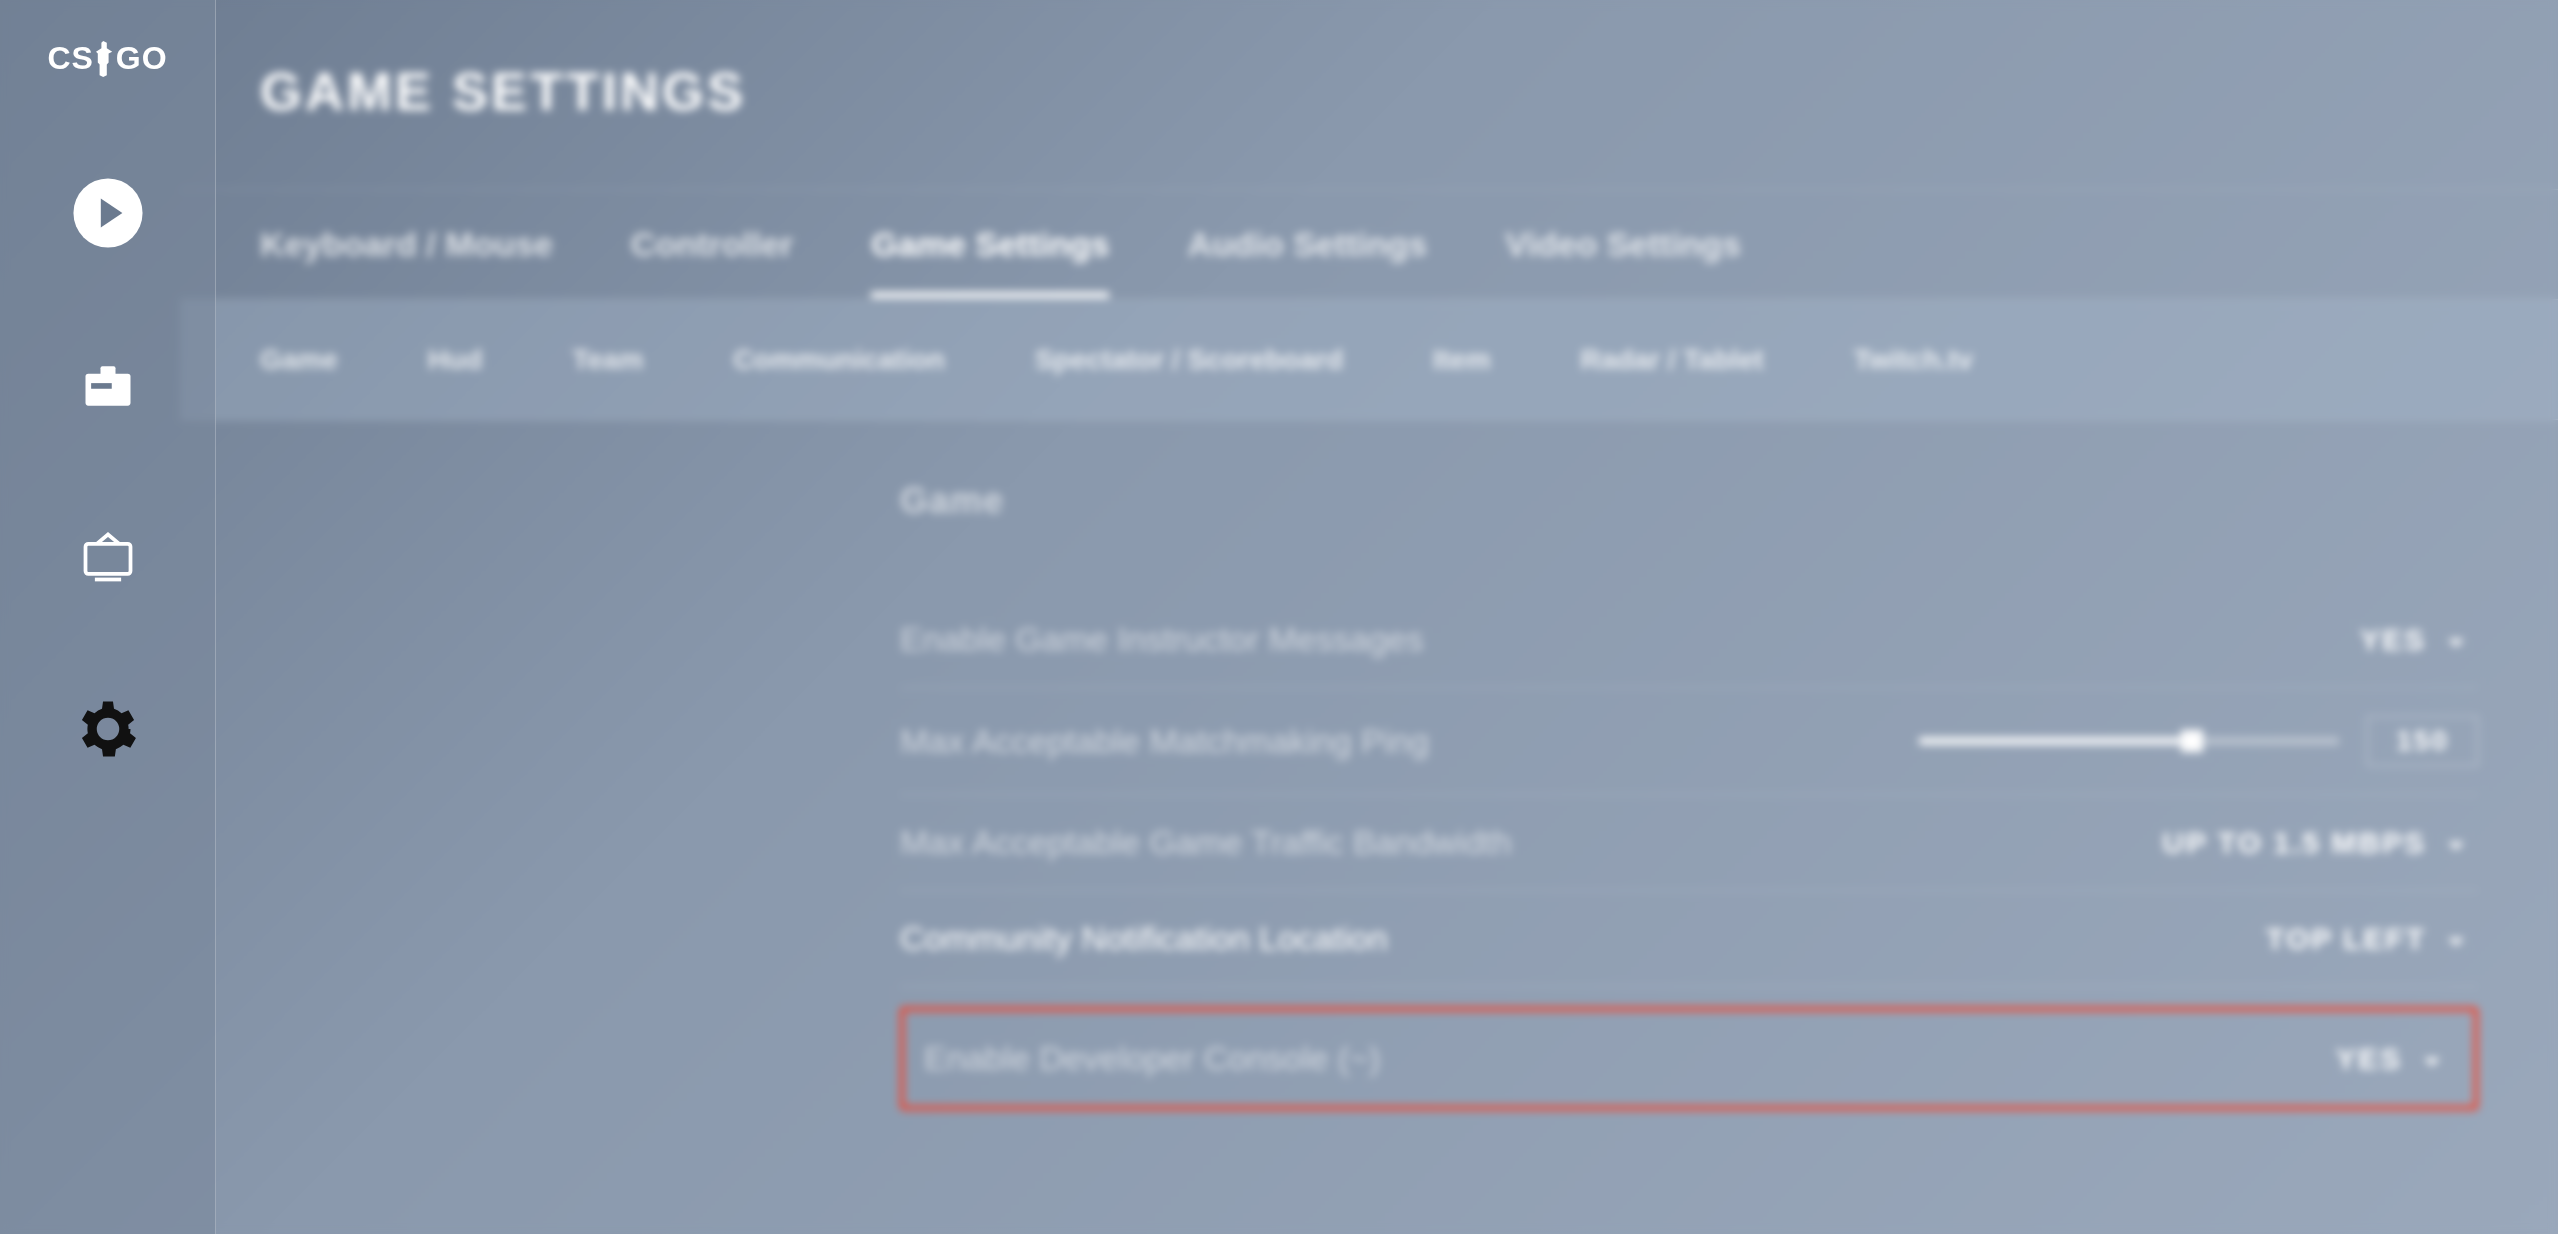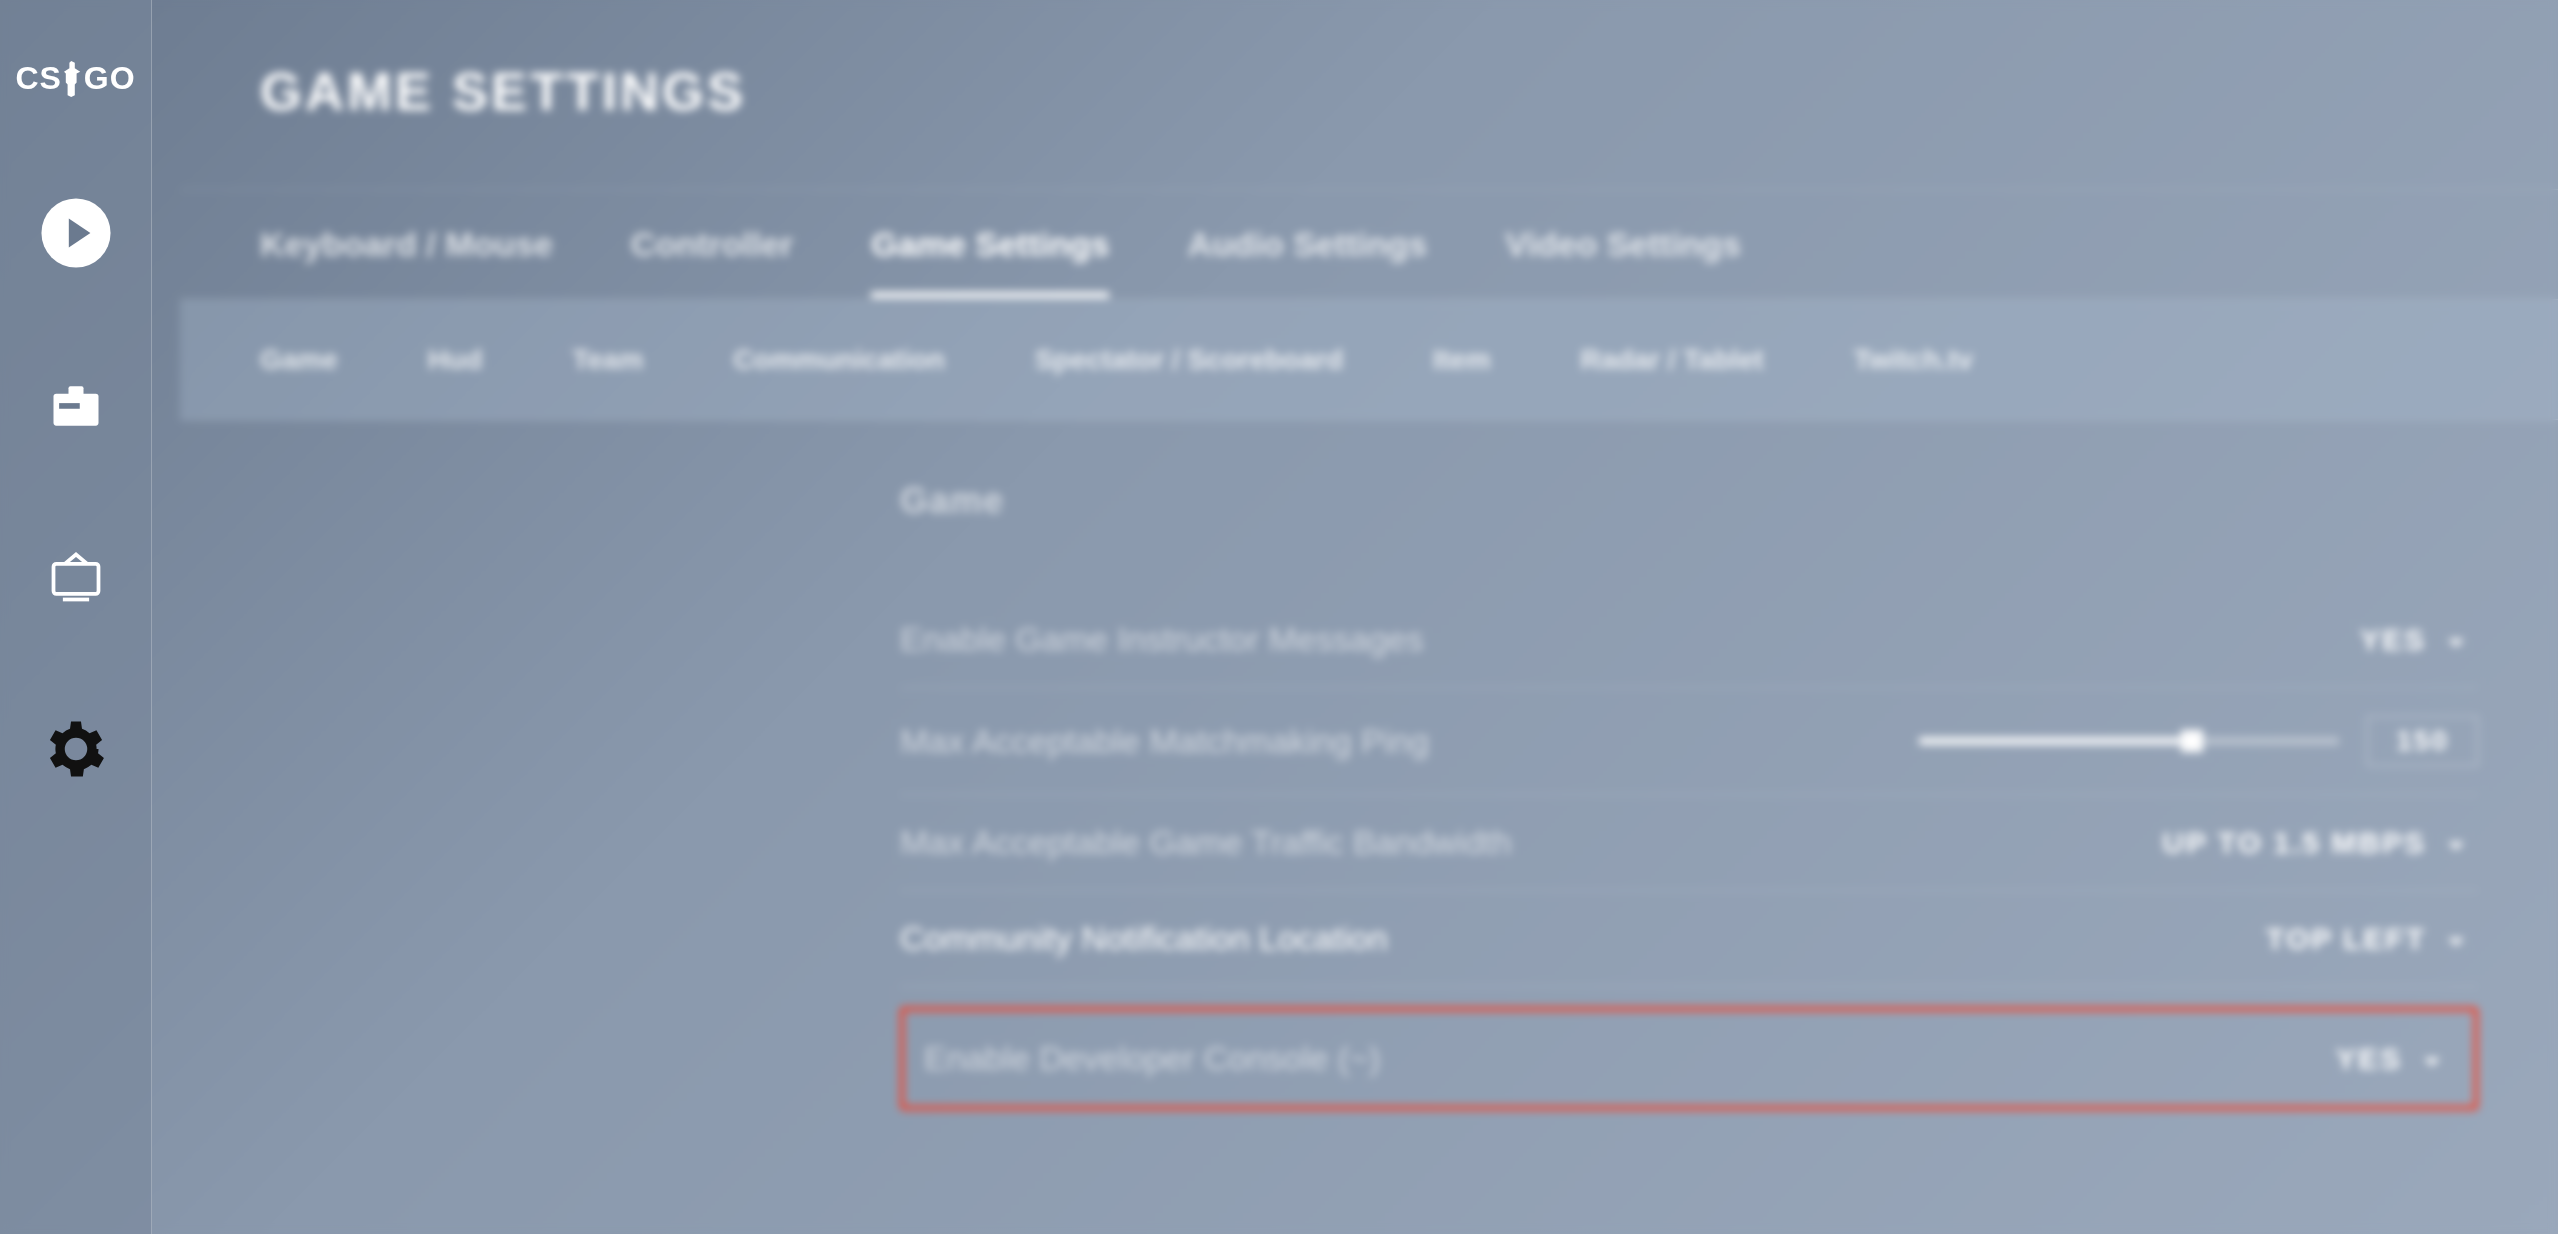--- a/index.html
+++ b/index.html
@@ -16,26 +16,26 @@
 body::after{
   content:"";
   position:absolute; inset:0;
   backdrop-filter: blur(4px);
   pointer-events:none;
 }
 
 
 .sidebar {
   position:absolute; left:0; top:0;
-  width:152px; height:100%;
+  width:216px; height:100%;
   background:rgba(120,135,155,0.55);
   border-right:1px solid rgba(255,255,255,0.25);
   display:flex; flex-direction:column;
   align-items:center;
-  padding-top:60px;
+  padding-top:40px;
   gap:100px;
   z-index:2;
 }
 .logo { font-size:32px; font-weight:800; letter-spacing:1px; display:flex; align-items:center; gap:2px; }
 .logo .soldier { width:18px; height:36px; display:inline-block; }
 .sb-btn { width:72px; height:72px; display:flex; align-items:center; justify-content:center; }
 .sb-btn svg { width:60px; height:60px; fill:#fff; }
 .sb-btn.dark svg { fill:#111; }
 .sb-btn.play svg { width:72px; height:72px; }
 

